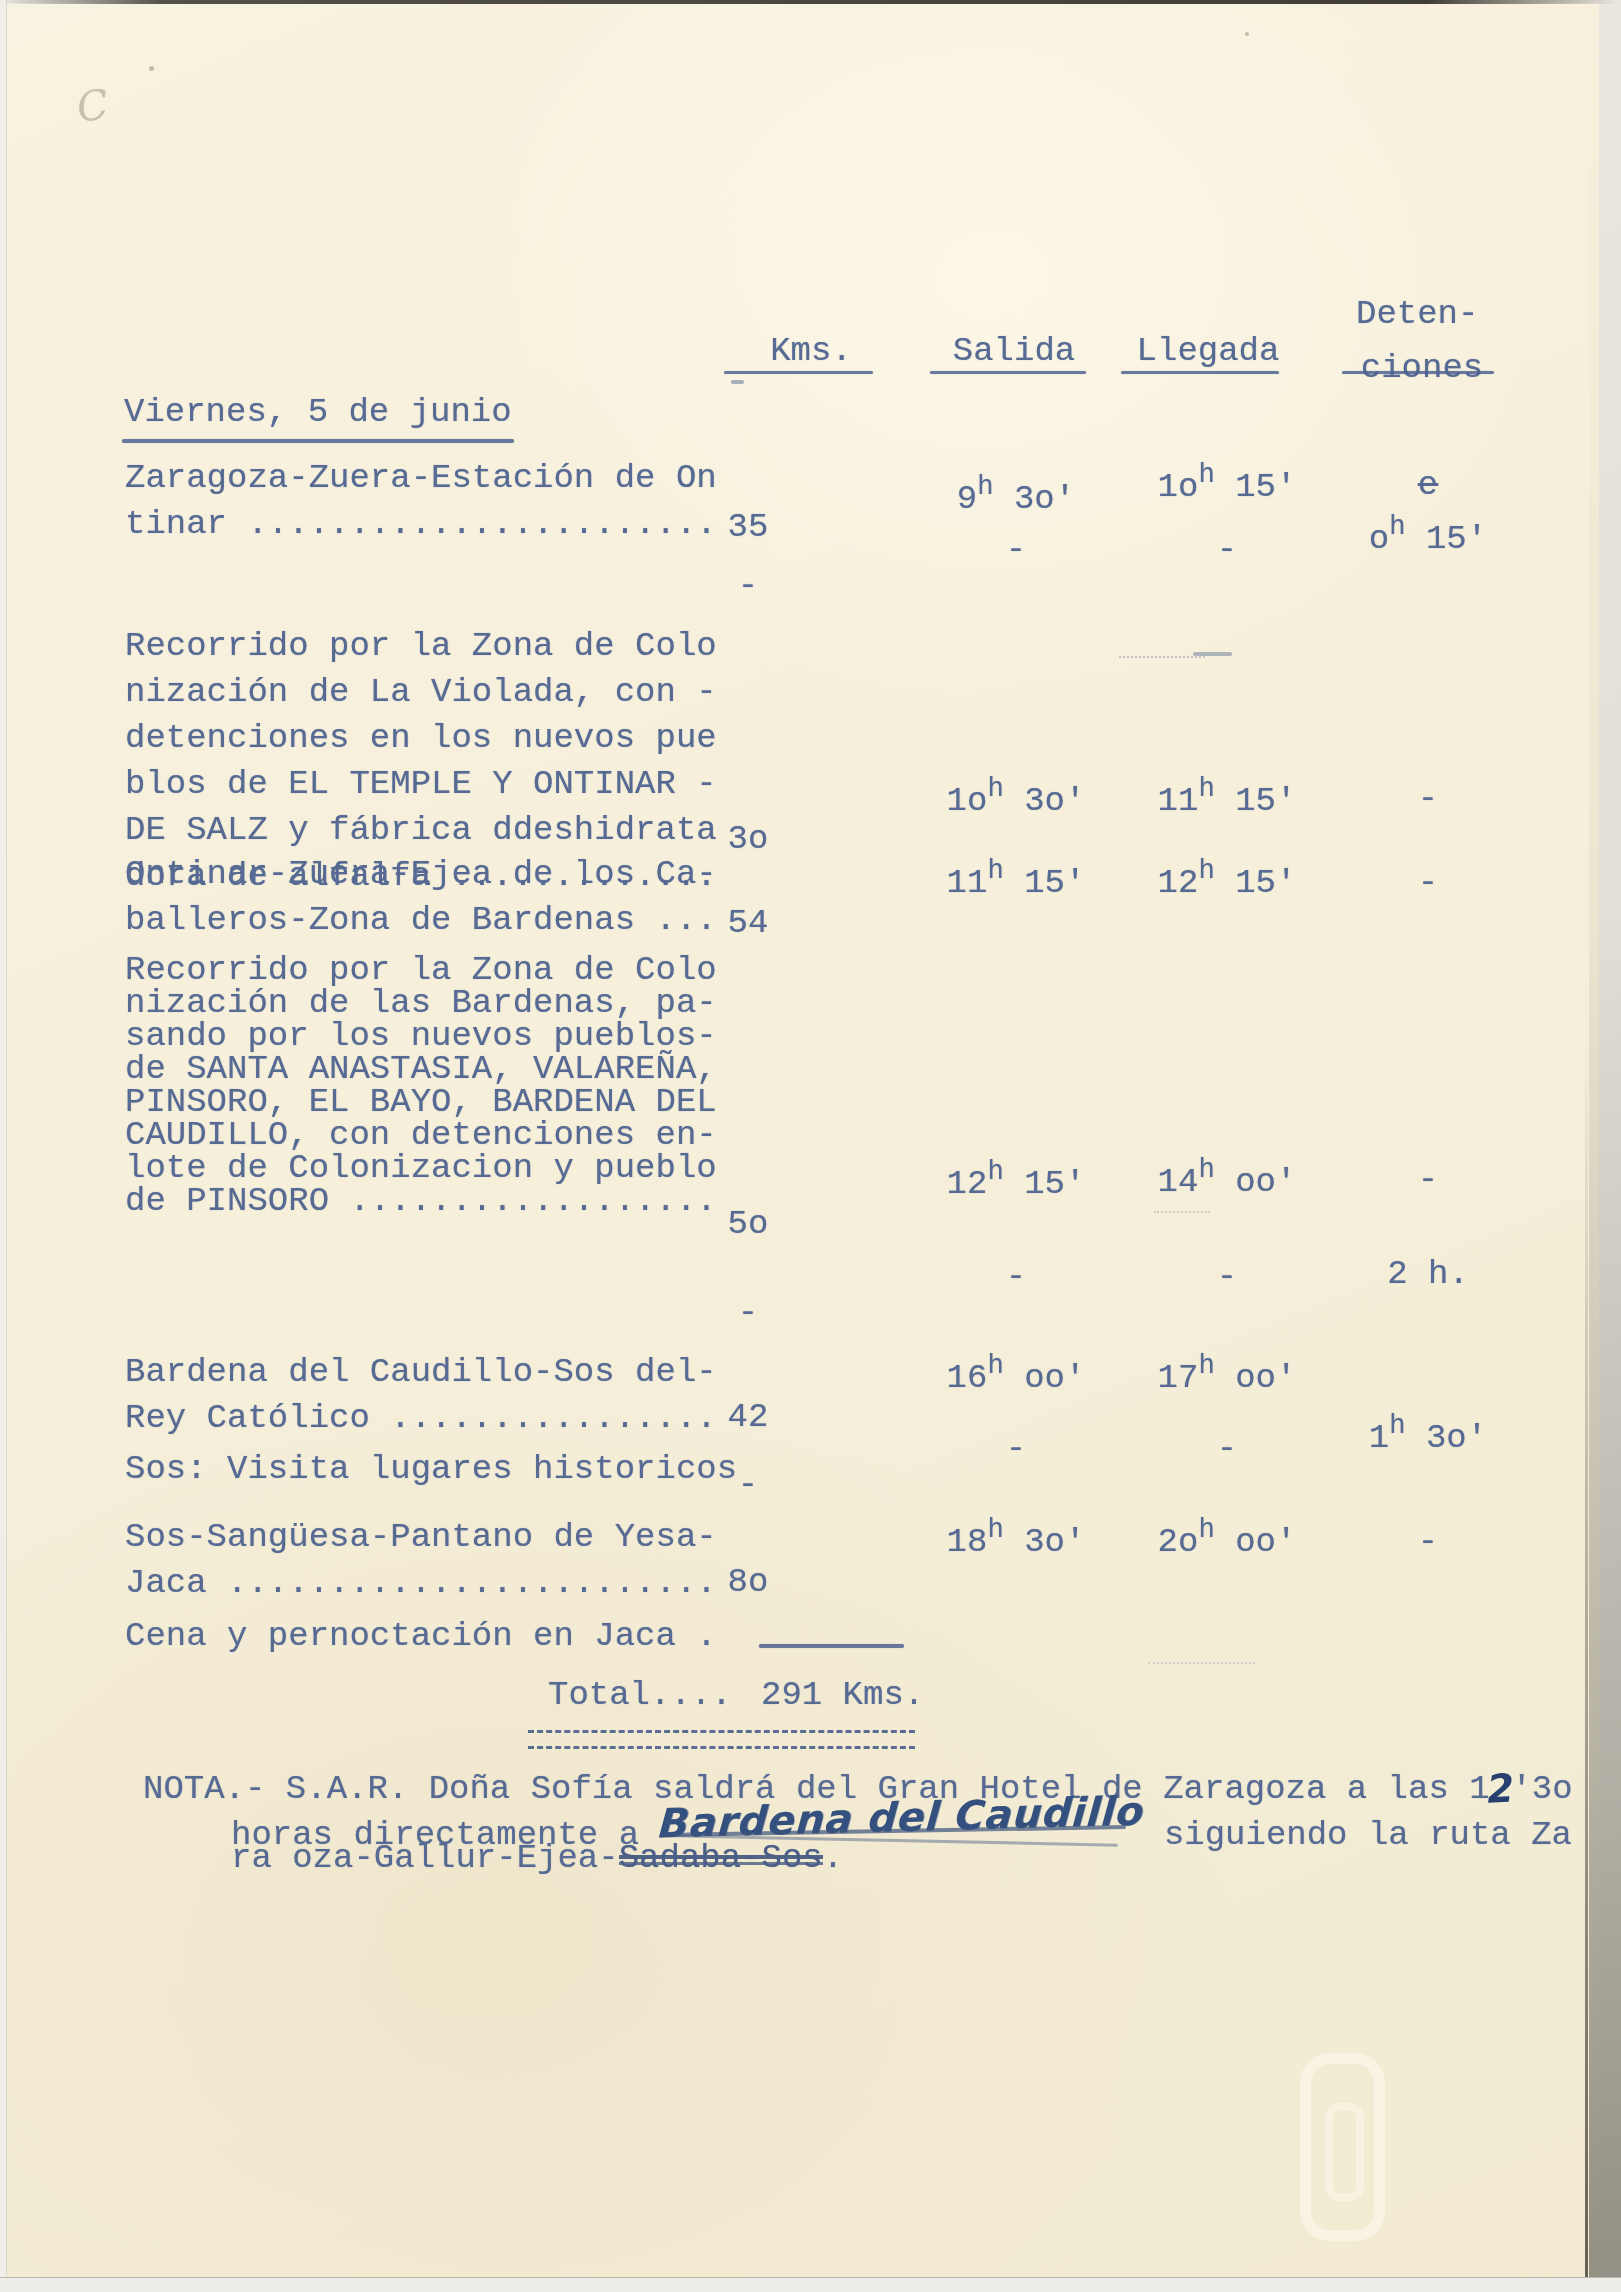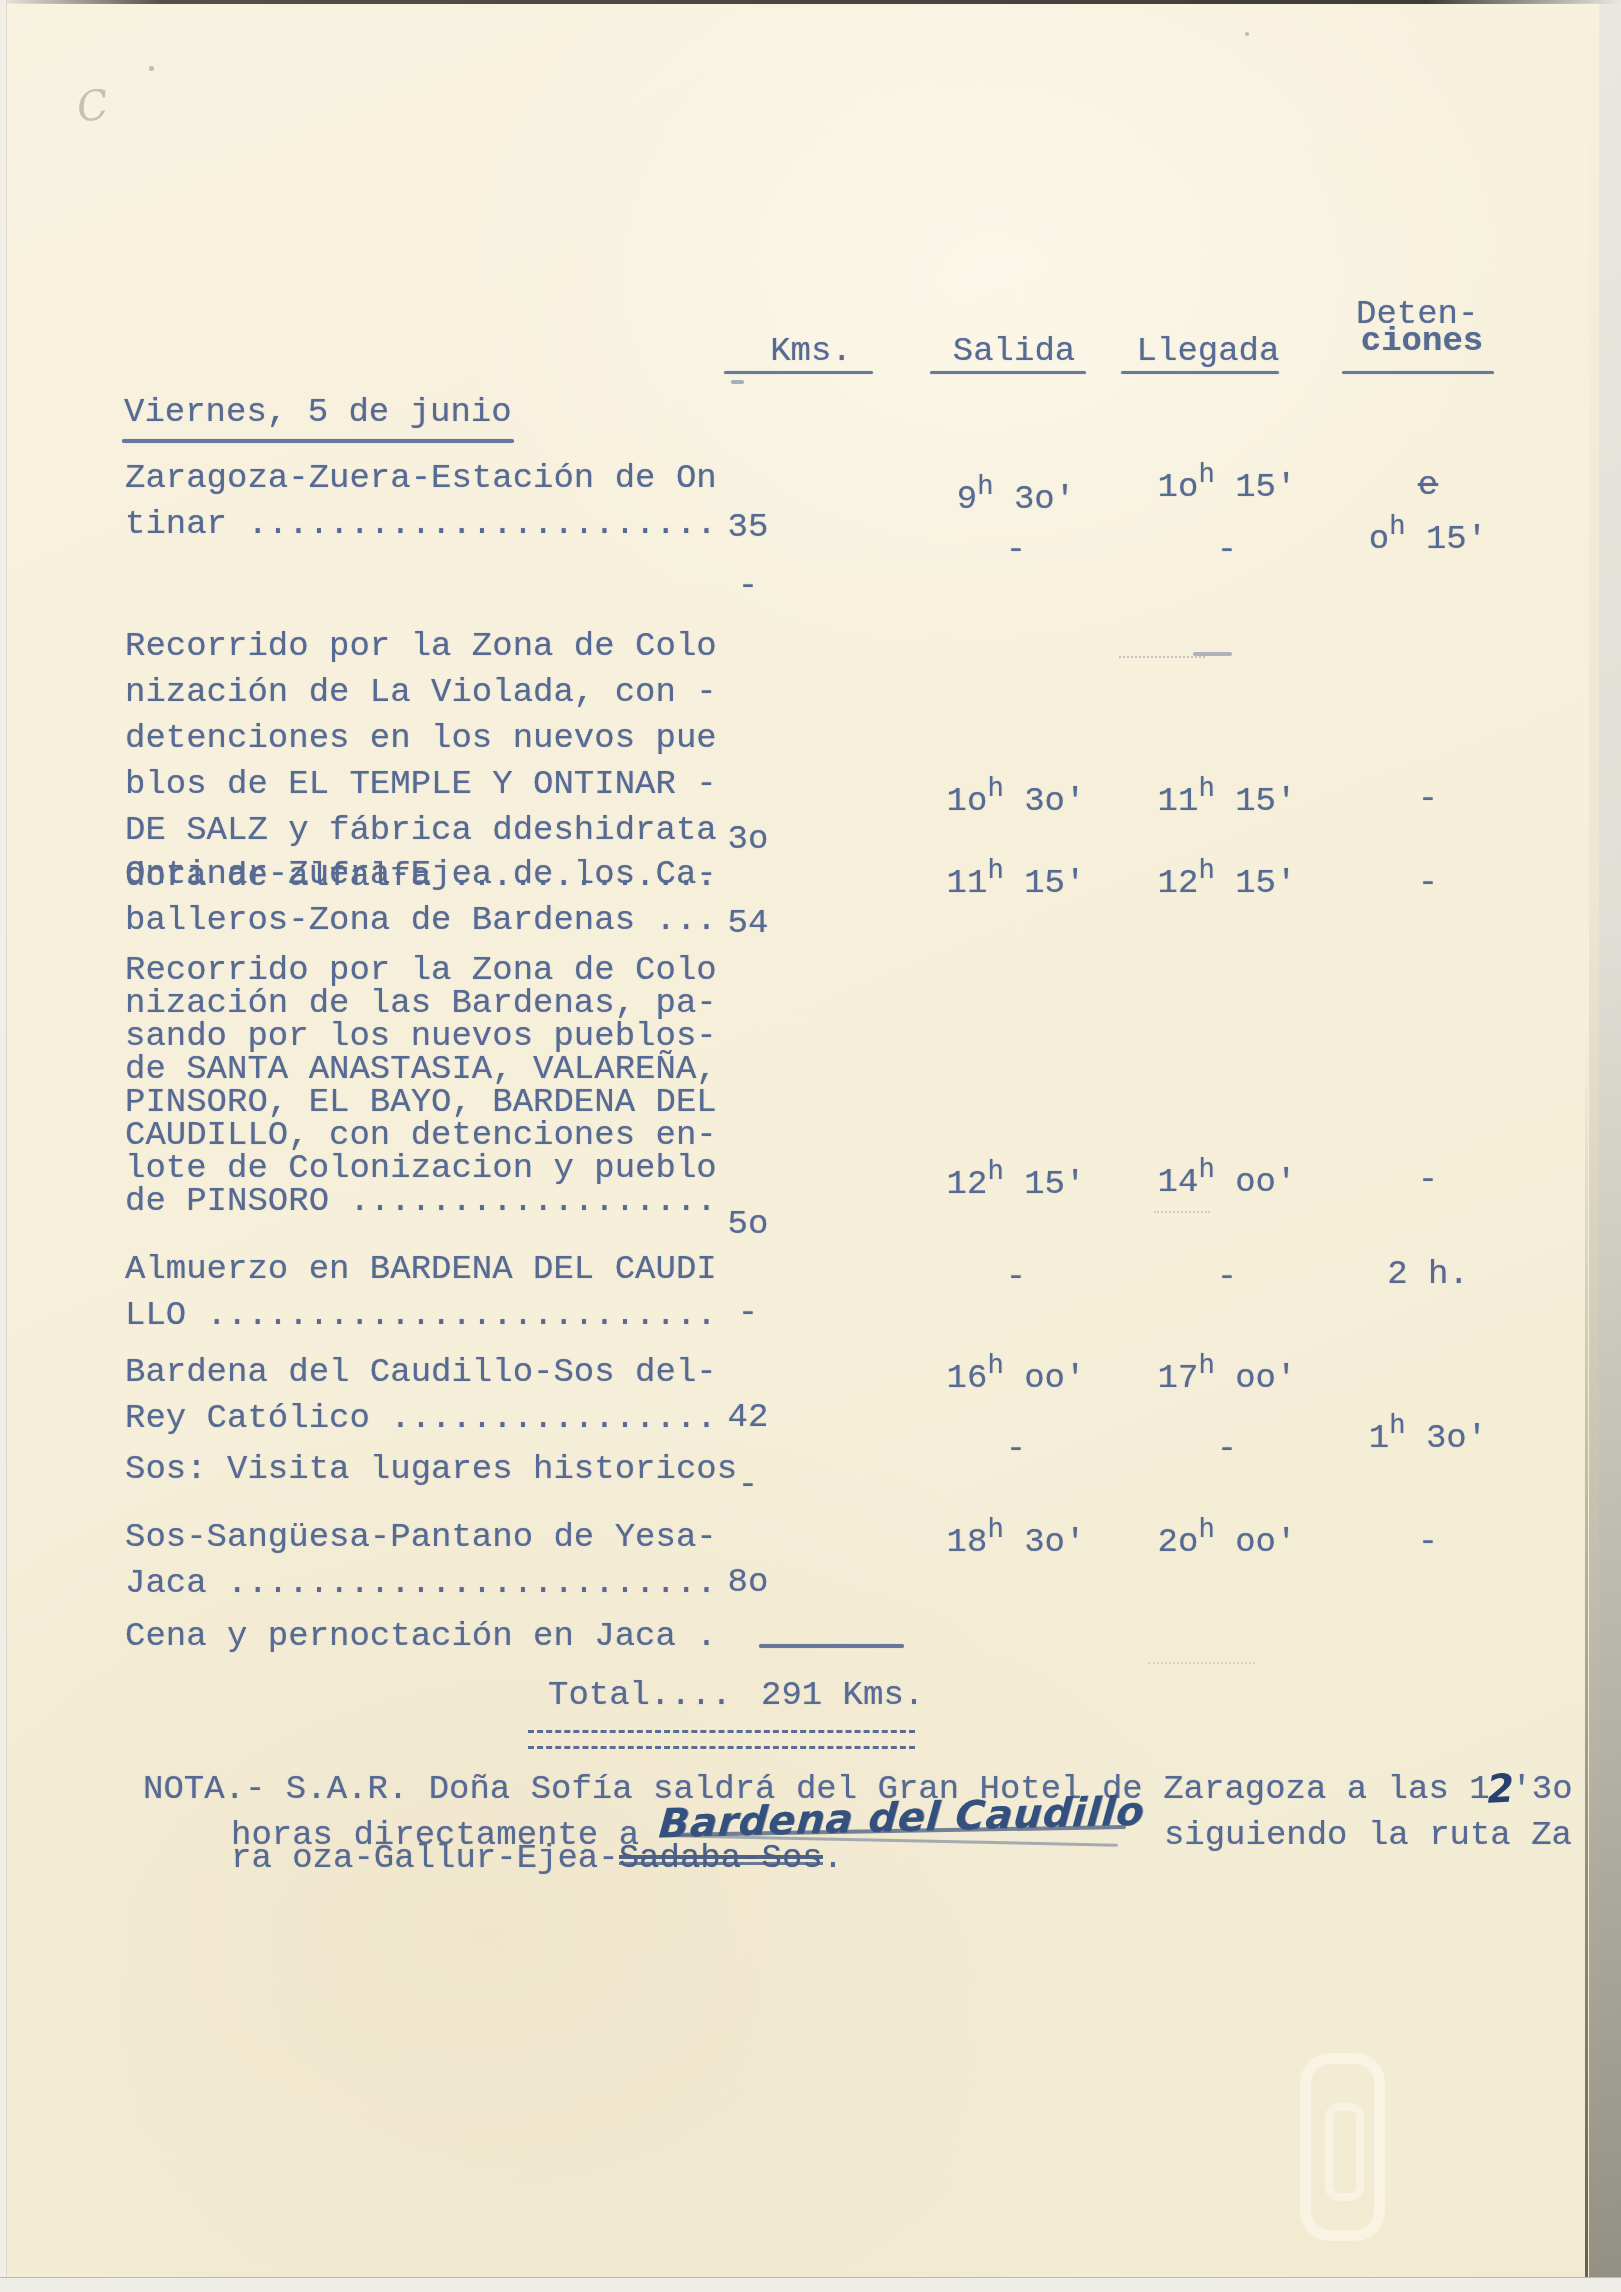--- a/index.html
+++ b/index.html
@@ -79,21 +79,21 @@
   <div class="smudge" style="left:1154px;top:1211px;width:56px;border-top-color:rgba(86,106,147,.25);"></div>
   <div class="smudge" style="left:1148px;top:1662px;width:107px;border-top-color:rgba(86,106,147,.2);"></div>
 
   <div class="wm" style="left:1300px;top:2053px;width:63px;height:166px;border-width:11.6px;border-radius:30px;"></div>
   <div class="wm" style="left:1325px;top:2103px;width:23px;height:82px;border-width:8px;border-radius:14.3px;border-color:rgba(253,249,238,.5);"></div>
 
   <div class="abs t ink" style="left:1356px;top:296px;">Deten-</div>
   <div class="cell ink" style="left:811px;top:333px;">Kms.</div>
   <div class="cell ink" style="left:1014px;top:333px;font-family:Liberation Mono, monospace;">Salida</div>
   <div class="cell ink" style="left:1208px;top:333px;">Llegada</div>
-  <div class="cell ink" style="left:1422px;top:323px;font-weight:bold;">ciones</div>
+  <div class="cell ink" style="left:1422px;top:350px;">ciones</div>
   <div class="rule" style="left:724px;top:371px;width:149px;height:2.7px;"></div>
   <div class="rule" style="left:930px;top:371px;width:156px;height:2.7px;"></div>
   <div class="rule" style="left:1121px;top:371px;width:158px;height:2.7px;"></div>
   <div class="rule" style="left:1342px;top:371px;width:152px;height:2.7px;"></div>
 
   <div class="abs t ink" style="left:124px;top:394px;">Viernes, 5 de junio</div>
   <div class="rule" style="left:122px;top:439px;width:392px;height:3.6px;"></div>
 
   <div class="desc ink" style="top:455px;">Zaragoza-Zuera-Estación de On
 tinar .......................</div>
@@ -131,22 +131,20 @@
 de SANTA ANASTASIA, VALAREÑA,
 PINSORO, EL BAYO, BARDENA DEL
 CAUDILLO, con detenciones en-
 lote de Colonizacion y pueblo
 de PINSORO ..................</div>
   <div class="cell ink col-kms" style="top:1170px;"><span>5o</span></div>
   <div class="cell ink col-salida" style="top:1166px;"><span>12</span><sup class="hsup">h</sup><span> 15'</span></div>
   <div class="cell ink col-llegada" style="top:1164px;"><span>14</span><sup class="hsup">h</sup><span> oo'</span></div>
   <div class="cell ink col-det" style="top:1162px;"><span>-</span></div>
 
-  <div class="desc ink" style="top:1246px;">Almuerzo en BARDENA DEL CAUDI
-LLO .........................</div>
   <div class="cell ink col-kms" style="top:1259px;"><span>-</span></div>
   <div class="cell ink col-salida" style="top:1259px;"><span>-</span></div>
   <div class="cell ink col-llegada" style="top:1259px;"><span>-</span></div>
   <div class="cell ink col-det" style="top:1256px;"><span>2 h.</span></div>
 
   <div class="desc ink" style="top:1349px;">Bardena del Caudillo-Sos del-
 Rey Católico ................</div>
   <div class="cell ink col-kms" style="top:1363px;"><span>42</span></div>
   <div class="cell ink col-salida" style="top:1360px;"><span>16</span><sup class="hsup">h</sup><span> oo'</span></div>
   <div class="cell ink col-llegada" style="top:1360px;"><span>17</span><sup class="hsup">h</sup><span> oo'</span></div>

